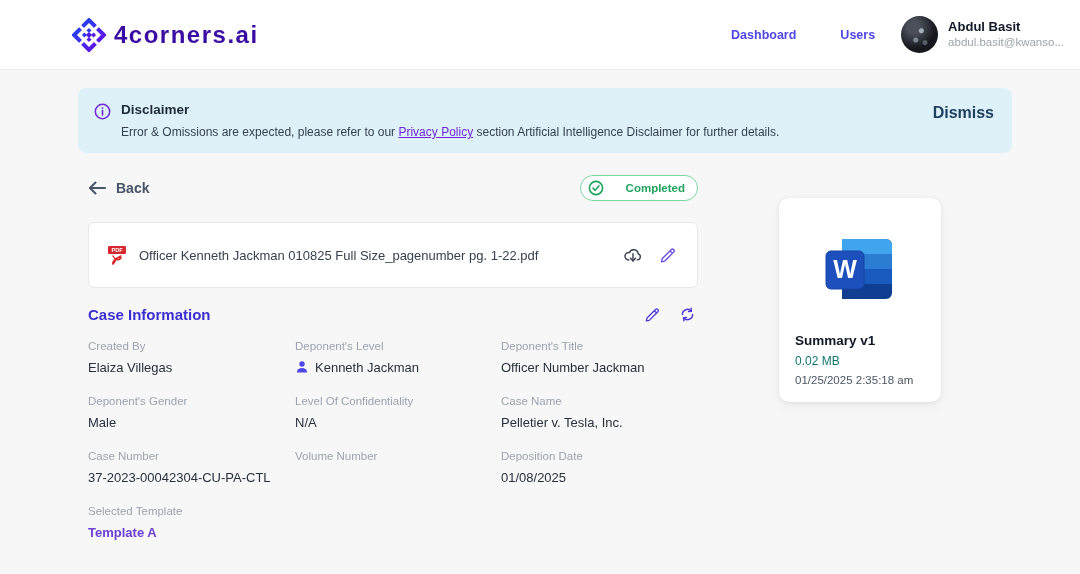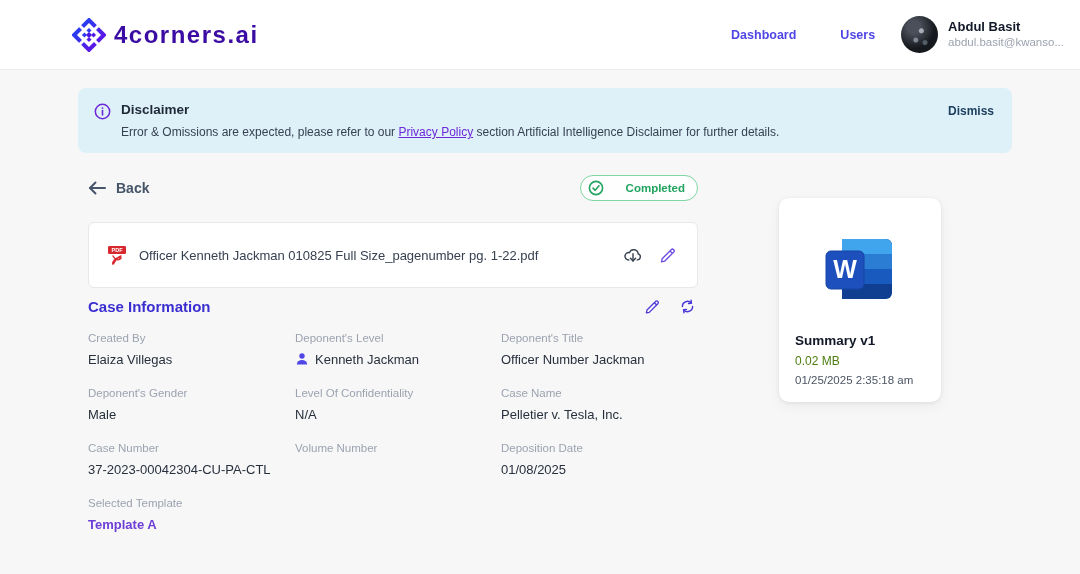--- a/index.html
+++ b/index.html
@@ -64,21 +64,21 @@
     padding: 13px 18px 14px 16px;
     display: flex;
     align-items: flex-start;
     gap: 10px;
   }
   .banner-body { flex: 1; }
   .banner-title { font-size: 13.5px; font-weight: 700; color: #1f2937; margin-top: 1px; }
   .banner-text { font-size: 12px; color: #374151; margin-top: 8px; }
   .banner-link { color: #6d28d9; font-weight: 400; text-decoration: underline; cursor: pointer; }
   .dismiss-btn {
-    font-size: 12px; font-weight: 700; color: #1e4060;
+    font-size: 16px; font-weight: 700; color: #1e4060;
     background: none; border: none; cursor: pointer;
     margin-top: 3px; padding: 0;
     font-family: inherit;
   }
 
   
   .content { display: flex; padding-left: 88px; }
   .left-col { width: 610px; }
   .right-col { width: 162px; margin-left: 81px; padding-top: 45px; }
 
@@ -108,21 +108,21 @@
     border: 1px solid #e7e8ea;
     border-radius: 6px;
     padding: 20px 18px;
     display: flex; align-items: center; gap: 12px;
   }
   .file-name { font-size: 13px; color: #374151; flex: 1; }
   .icon-btn { background: none; border: none; cursor: pointer; padding: 2px; line-height: 0; }
 
   
   .case-header {
-    margin-top: 8px;
+    margin-top: 16px;
     display: flex; align-items: center; justify-content: space-between; text-align: center;
   }
   .case-title { font-size: 15px; font-weight: 700; color: #3b2ed0; }
   .case-actions { display: flex; align-items: center; gap: 14px; }
 
   .fields-grid {
     margin-top: 15px;
     display: grid;
     grid-template-columns: 207px 206px 197px;
     row-gap: 20px;
@@ -134,21 +134,21 @@
   
   .summary-card {
     background: #ffffff;
     border-radius: 10px;
     box-shadow: 0 1px 4px rgba(0,0,0,0.07), 0 4px 14px rgba(0,0,0,0.05);
     width: 162px;
     padding: 15px 16px 16px;
   }
   .summary-icon-wrap { display: flex; justify-content: center; padding: 8px 0 6px; }
   .summary-title { font-size: 13.5px; font-weight: 700; color: #111827; margin-top: 10px; }
-  .summary-size { font-size: 12px; color: #4d7c0f; margin-top: 6px; }
+  .summary-size { font-size: 12px; color: #0f766e; margin-top: 6px; }
   .summary-date { font-size: 11.5px; color: #4b5563; margin-top: 6px; }
 </style>
 </head>
 <body>
 
 <div class="header">
   <div class="logo">
     <span style="line-height:0;">
       <svg width="34" height="34" viewBox="0 0 34 34">
         <defs>

